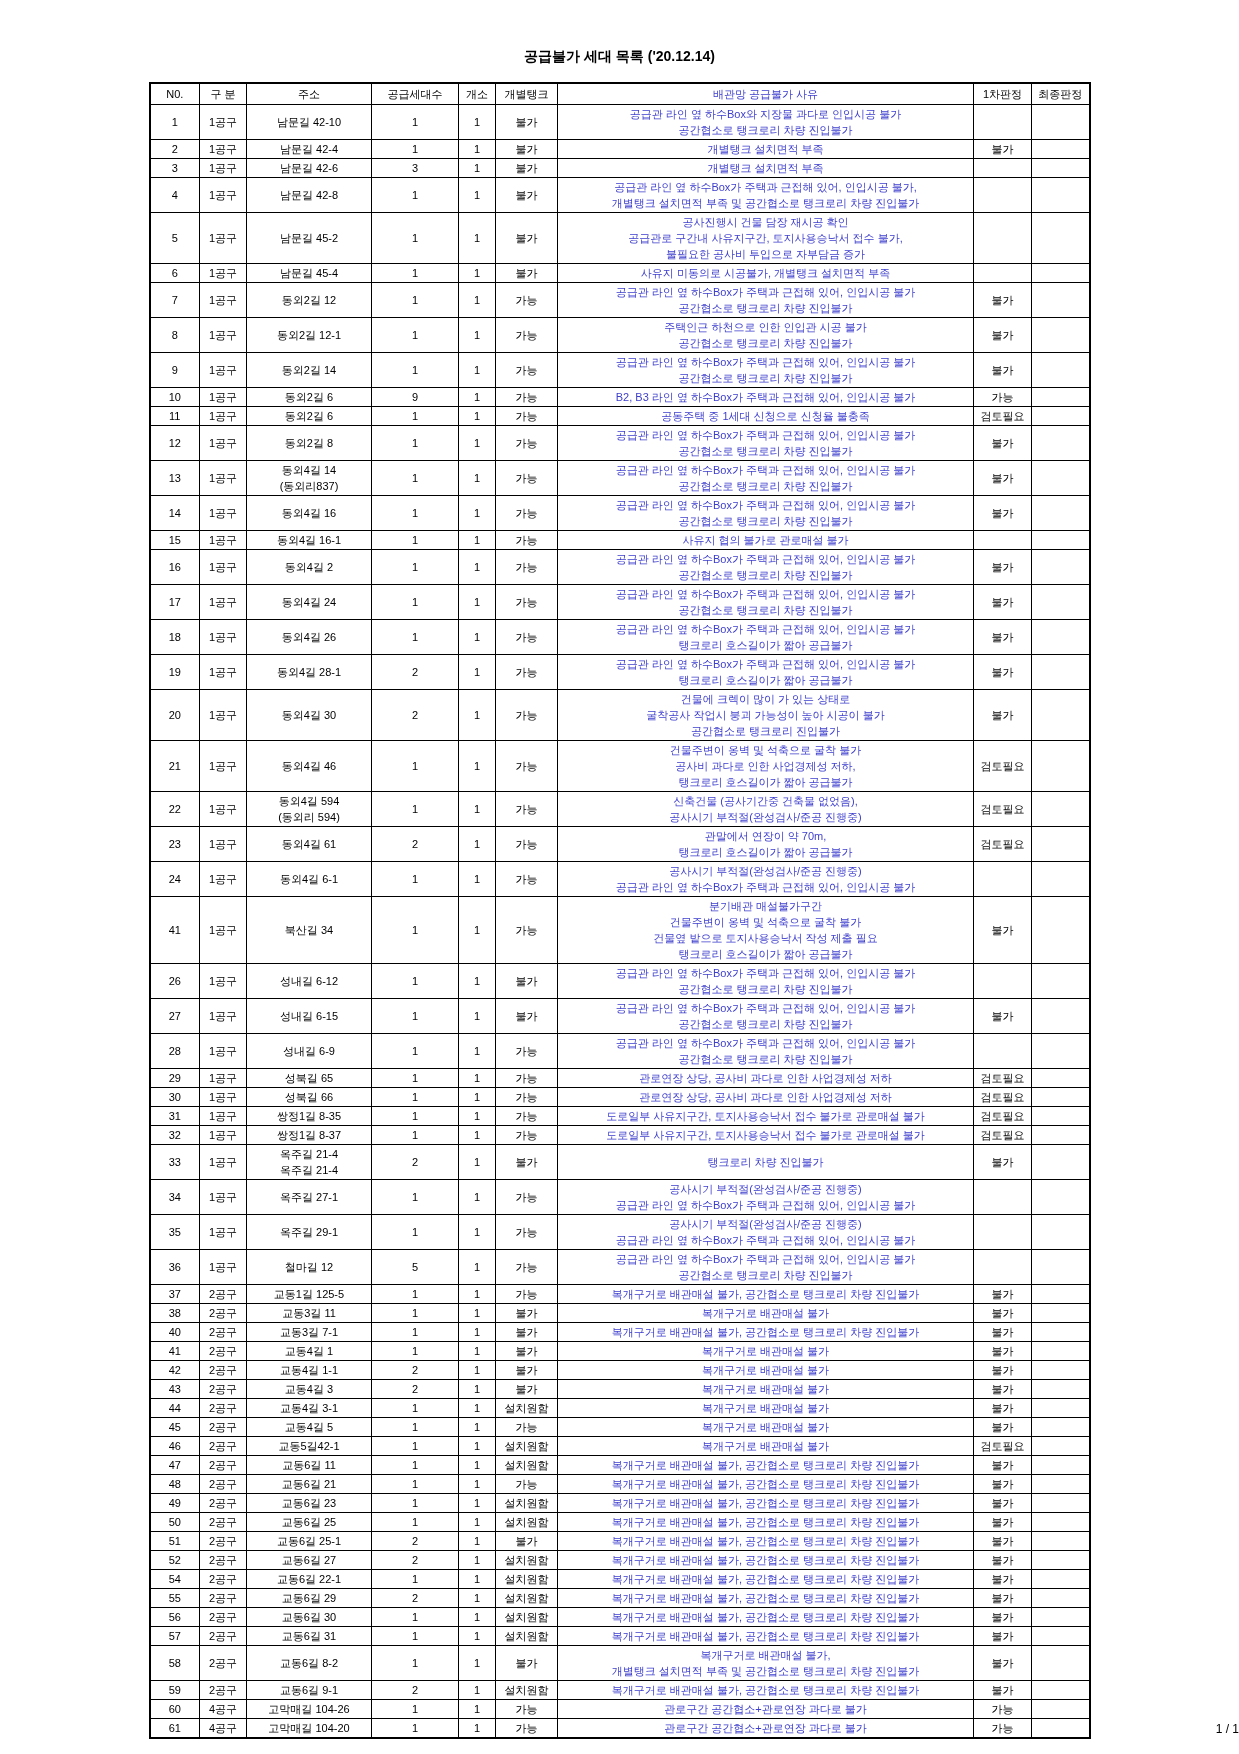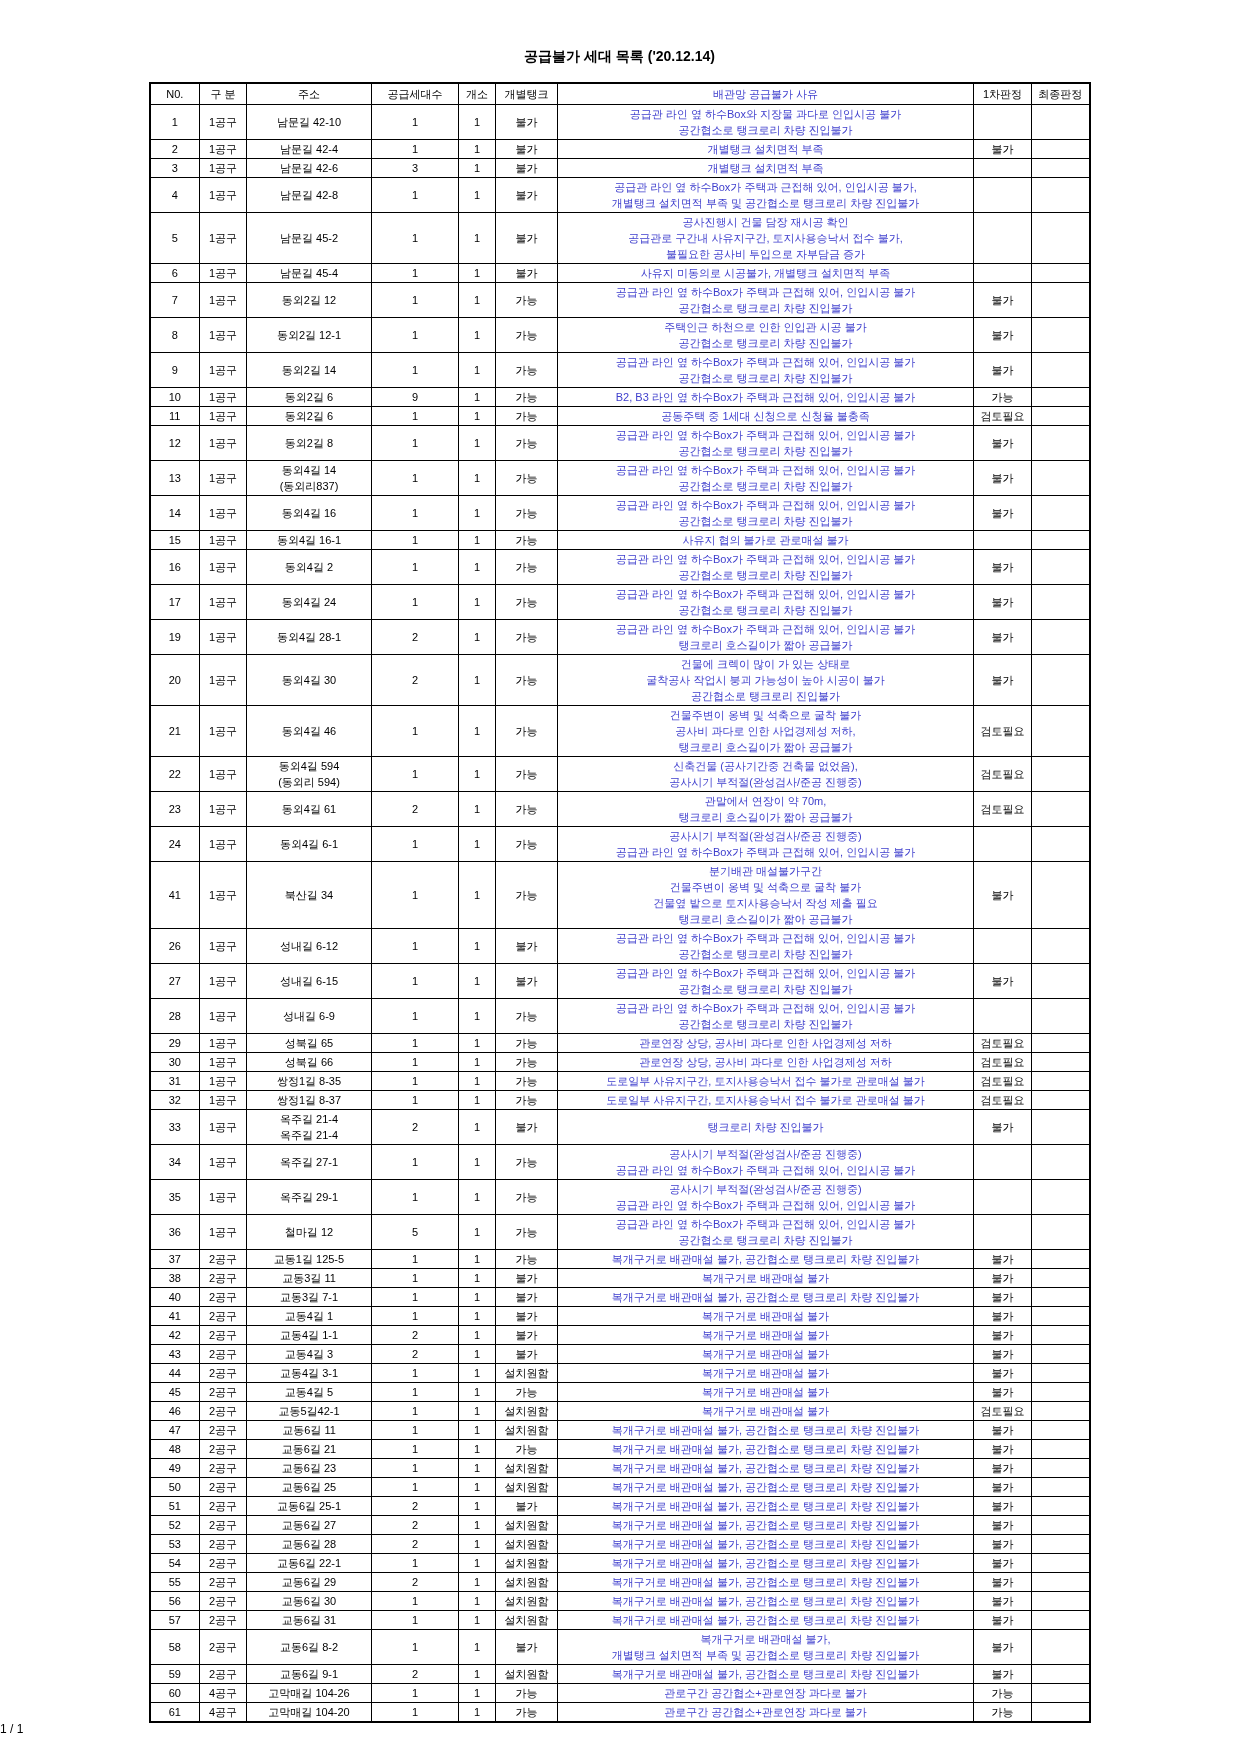--- a/index.html
+++ b/index.html
@@ -34,21 +34,21 @@
     padding: 1px 2px;
     overflow: hidden;
     word-break: keep-all;
   }
   thead th { font-weight: normal; height: 21px; margin-left: 8px; }
   td.reason, th.reason { color: #3e3ecd; }
   .footer {
     position: absolute;
     left: 0; right: 0;
     top: 1722px;
-    text-align: left;
+    text-align: right;
     font-size: 12px;
     color: #000;
   }
 </style>
 </head>
 <body>
 
 <div class="doc">
   <div class="title">공급불가 세대 목록 ('20.12.14)</div>
 
@@ -340,20 +340,36 @@
           <td>1</td>
           <td>가능</td>
           <td class="reason">
             <div>공급관 라인 옆 하수Box가 주택과 근접해 있어, 인입시공 불가</div>
             <div>공간협소로 탱크로리 차량 진입불가</div>
           </td>
           <td>불가</td>
           <td></td>
         </tr>
         <tr>
+          <td>18</td>
+          <td>1공구</td>
+          <td>
+            <div>동외4길 26</div>
+          </td>
+          <td>1</td>
+          <td>1</td>
+          <td>가능</td>
+          <td class="reason">
+            <div>공급관 라인 옆 하수Box가 주택과 근접해 있어, 인입시공 불가</div>
+            <div>탱크로리 호스길이가 짧아 공급불가</div>
+          </td>
+          <td>불가</td>
+          <td></td>
+        </tr>
+        <tr>
           <td>19</td>
           <td>1공구</td>
           <td>
             <div>동외4길 28-1</div>
           </td>
           <td>2</td>
           <td>1</td>
           <td>가능</td>
           <td class="reason">
             <div>공급관 라인 옆 하수Box가 주택과 근접해 있어, 인입시공 불가</div>
@@ -843,35 +859,20 @@
             <div>복개구거로 배관매설 불가, 공간협소로 탱크로리 차량 진입불가</div>
           </td>
           <td>불가</td>
           <td></td>
         </tr>
         <tr>
           <td>52</td>
           <td>2공구</td>
           <td>
             <div>교동6길 27</div>
-          </td>
-          <td>2</td>
-          <td>1</td>
-          <td>설치원함</td>
-          <td class="reason">
-            <div>복개구거로 배관매설 불가, 공간협소로 탱크로리 차량 진입불가</div>
-          </td>
-          <td>불가</td>
-          <td></td>
-        </tr>
-        <tr>
-          <td>53</td>
-          <td>2공구</td>
-          <td>
-            <div>교동6길 28</div>
           </td>
           <td>2</td>
           <td>1</td>
           <td>설치원함</td>
           <td class="reason">
             <div>복개구거로 배관매설 불가, 공간협소로 탱크로리 차량 진입불가</div>
           </td>
           <td>불가</td>
           <td></td>
         </tr>

